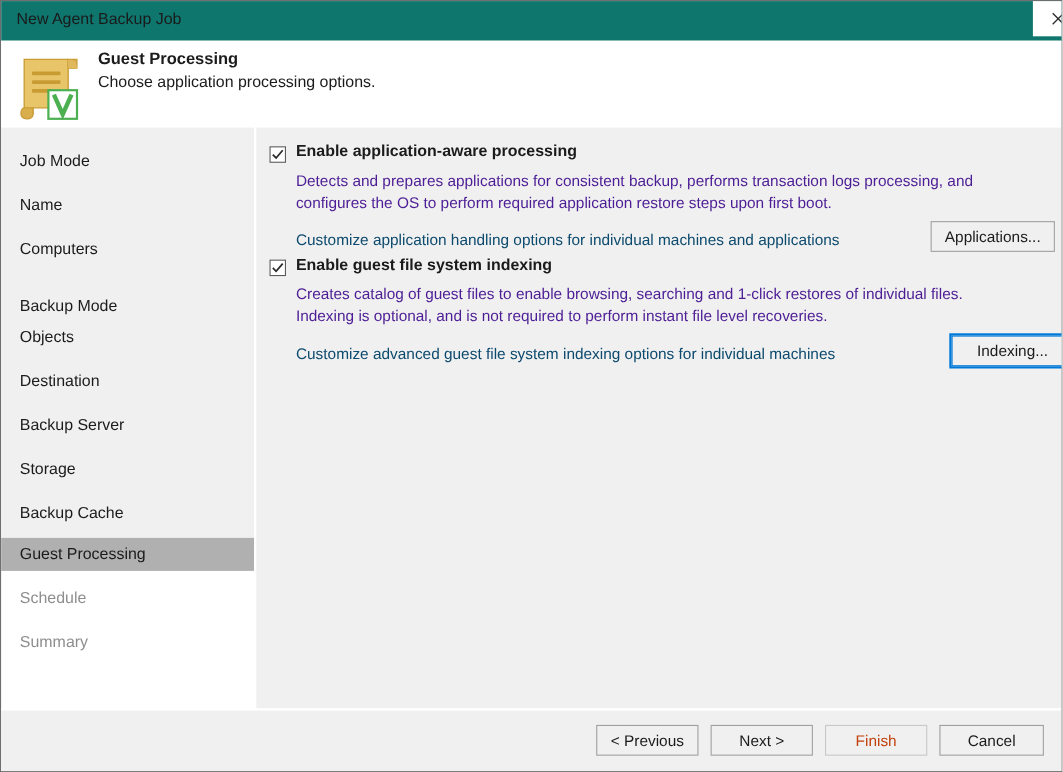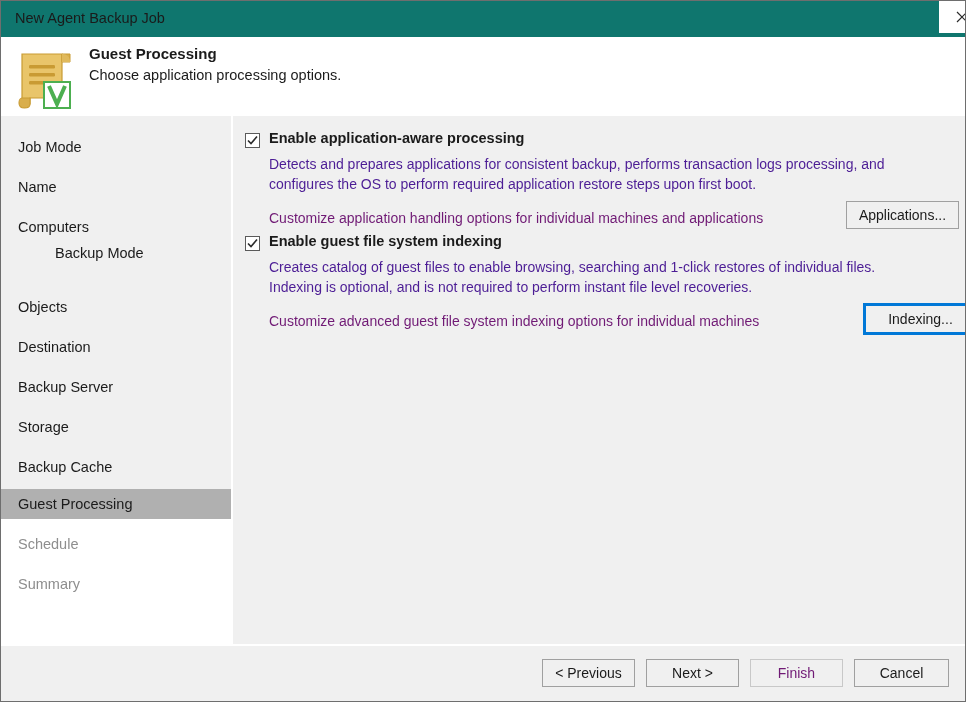--- a/index.html
+++ b/index.html
@@ -186,21 +186,21 @@
     position: absolute;
     left: 24px;
     font-size: 14px;
     color: #4c1d95;
     white-space: nowrap;
   }
   .customize-line {
     position: absolute;
     left: 24px;
     font-size: 14px;
-    color: #701a75;
+    color: #0c4a6e;
     white-space: nowrap;
   }
 
   
   .dlg-button {
     position: absolute;
     box-sizing: border-box;
     height: 28px;
     background: #f0f0f0;
     border: 1px solid #a0a0a0;
@@ -212,21 +212,21 @@
     justify-content: center;
     cursor: default;
     padding: 0;
   }
   .dlg-button.focused {
     border: 1px solid #0078d7;
     outline: 2px solid #0078d7;
     outline-offset: 0px;
   }
   .dlg-button.disabled {
-    color: #701a75;
+    color: #c2410c;
     border-color: #c8c8c8;
   }
 
   
   .footer {
     position: absolute;
     left: 0;
     top: 645px;
     width: 964px;
     height: 55px;
@@ -264,21 +264,21 @@
       <path d="M35 38 L43 56 L51 38" fill="none" stroke="#4caf50" stroke-width="4" stroke-linejoin="miter"></path>
     </svg>
     <div class="header-title">Guest Processing</div>
     <div class="header-subtitle">Choose application processing options.</div>
   </div>
 
   <div class="sidebar">
     <div class="nav-item" style="top:16px;">Job Mode</div>
     <div class="nav-item" style="top:56px;">Name</div>
     <div class="nav-item" style="top:96px;">Computers</div>
-    <div class="nav-item" style="top:122px;margin-left:37px;">Backup Mode</div>
+    <div class="nav-item" style="top:148px;">Backup Mode</div>
     <div class="nav-item" style="top:176px;">Objects</div>
     <div class="nav-item" style="top:216px;">Destination</div>
     <div class="nav-item" style="top:256px;">Backup Server</div>
     <div class="nav-item" style="top:296px;">Storage</div>
     <div class="nav-item" style="top:336px;">Backup Cache</div>
     <div class="nav-item selected" style="top:373px;">Guest Processing</div>
     <div class="nav-item disabled" style="top:413px;">Schedule</div>
     <div class="nav-item disabled" style="top:453px;">Summary</div>
   </div>
 

